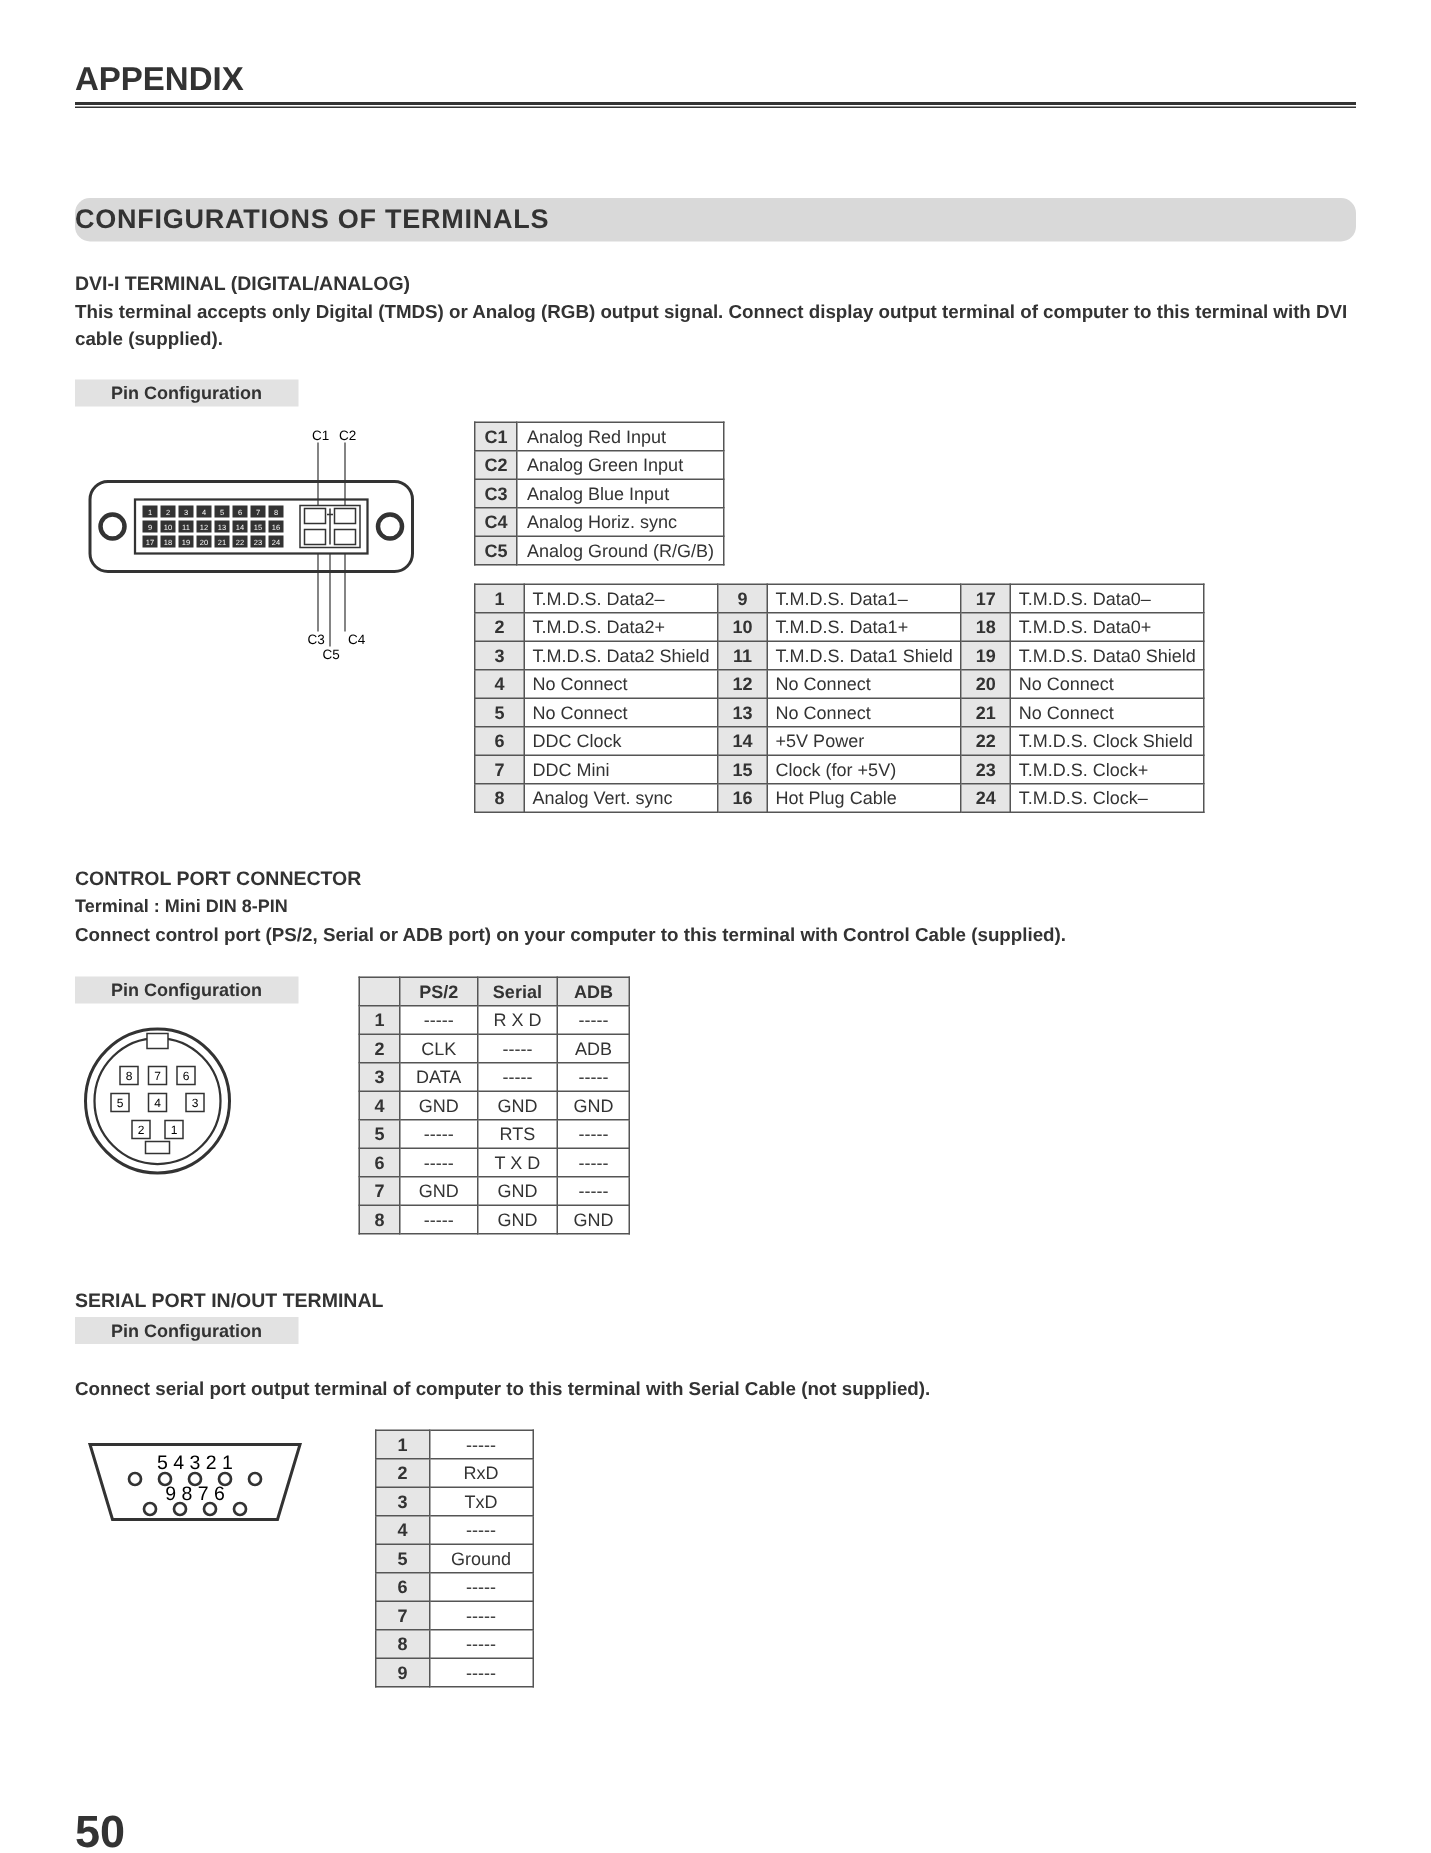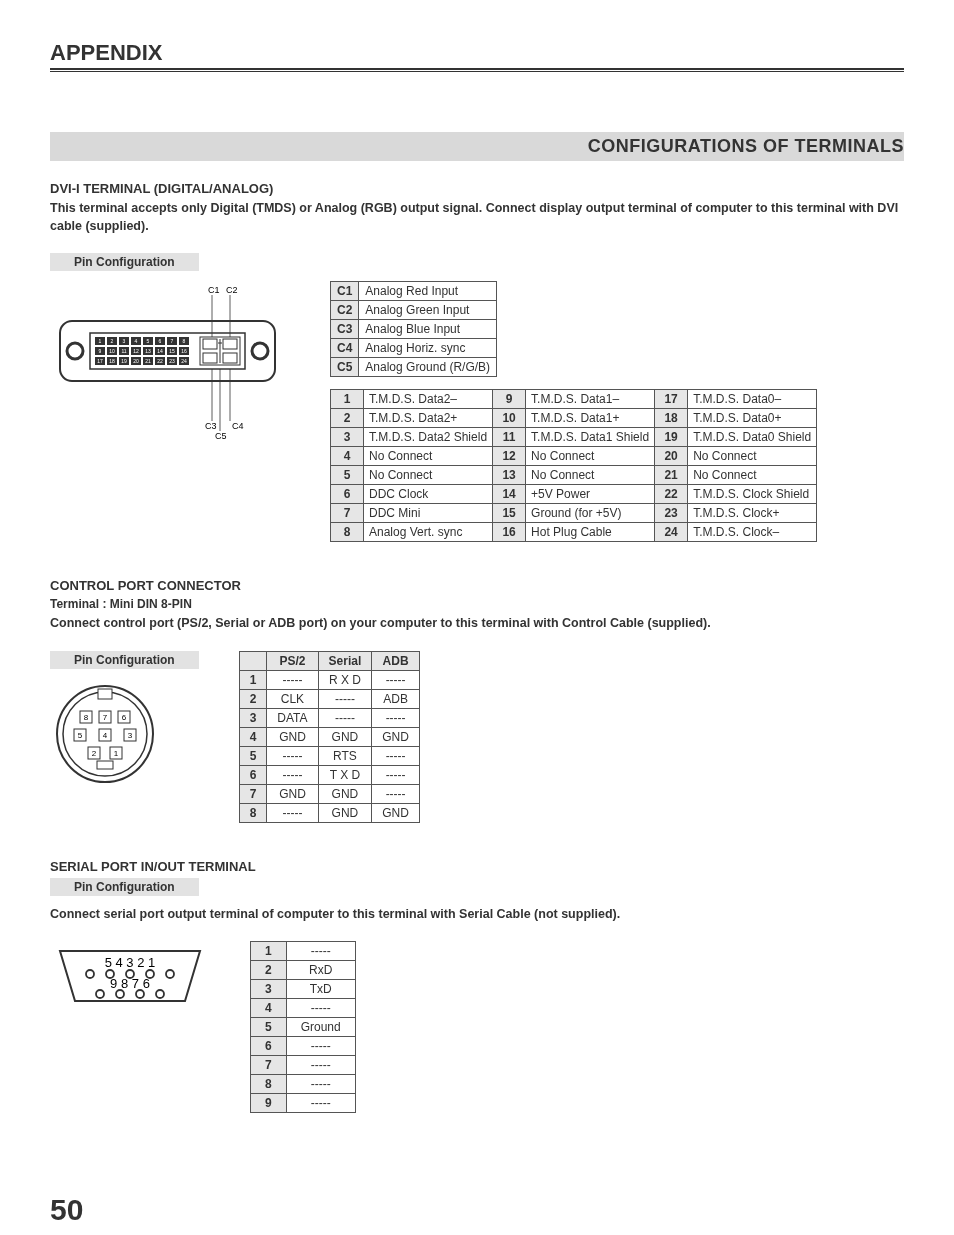--- a/index.html
+++ b/index.html
@@ -12,47 +12,48 @@
   }
   .header-title {
     font-size: 22px;
     font-weight: bold;
     margin-bottom: 2px;
   }
   .hr-thick { border: none; border-top: 2px solid #333; margin:0 0 1px 0; }
   .hr-thin { border: none; border-top: 1px solid #333; margin:0; }
   .section-title-bar {
     background: #d9d9d9;
-    text-align: right;
+    text-align: left;
     font-size: 18px;
     font-weight: bold;
     padding: 4px 0;
     margin: 60px 0 20px 0;
     letter-spacing: 0.5px;
+    border-radius: 10px;
   }
   .sub-title {
     font-weight: bold;
     font-size: 13px;
     margin-bottom: 4px;
   }
   .desc {
     font-size: 12.5px;
     margin-bottom: 18px;
     line-height: 1.4;
     font-weight: bold;
   }
   .pin-config-label {
     background: #e2e2e2;
     display: inline-block;
     padding: 2px 24px;
     font-weight: bold;
     font-size: 12px;
     margin-bottom: 10px;
   }
-  .row { display:flex; gap:30px; align-items:flex-start; }
+  .row { display:flex; gap:16px; align-items:flex-start; }
   .row2 { display:flex; gap:40px; align-items:flex-start; }
   table { border-collapse: collapse; font-size: 12px; }
   td, th { border: 1px solid #555; padding: 2px 6px; text-align:left; }
   .numcell { background:#e6e6e6; font-weight:bold; text-align:center; width:22px; }
   th { background:#e6e6e6; font-weight:bold; text-align:center;margin-top:23px; }
   .c-table td:first-child { background:#e6e6e6; font-weight:bold; text-align:center; }
   .pin24 td { padding: 2px 5px; }
   .ctrl-table td, .ctrl-table th { text-align:center; padding:2px 10px; }
   .ctrl-table td:first-child { background:#e6e6e6; font-weight:bold;}
   .serial-table td { text-align:center; padding:2px 14px;}
@@ -236,21 +237,21 @@
               <td>DDC Clock</td>
               <td class="numcell">14</td>
               <td>+5V Power</td>
               <td class="numcell">22</td>
               <td>T.M.D.S. Clock Shield</td>
             </tr>
             <tr>
               <td class="numcell">7</td>
               <td>DDC Mini</td>
               <td class="numcell">15</td>
-              <td>Ground (for +5V)</td>
+              <td>Clock (for +5V)</td>
               <td class="numcell">23</td>
               <td>T.M.D.S. Clock+</td>
             </tr>
             <tr>
               <td class="numcell">8</td>
               <td>Analog Vert. sync</td>
               <td class="numcell">16</td>
               <td>Hot Plug Cable</td>
               <td class="numcell">24</td>
               <td>T.M.D.S. Clock–</td>
@@ -353,21 +354,21 @@
             <td>GND</td>
           </tr>
         </tbody>
     </table>
   </div>
 </div>
 
 <div class="section">
   <div class="sub-title">SERIAL PORT IN/OUT TERMINAL</div>
   <div class="pin-config-label">Pin Configuration</div>
-  <div class="desc" style="margin-top:0">Connect serial port output terminal of computer to this terminal with Serial Cable (not supplied).</div>
+  <div class="desc" style="margin-top:12px">Connect serial port output terminal of computer to this terminal with Serial Cable (not supplied).</div>
 
   <div class="row2">
     <div>
       <svg width="160" height="70" viewBox="0 0 160 70">
         <path d="M10 10 L150 10 L135 60 L25 60 Z" fill="none" stroke="#333" stroke-width="2"></path>
         <text x="80" y="26" font-size="13" text-anchor="middle">5   4   3   2   1</text>
         <g>
           <circle cx="40" cy="33" r="4" fill="none" stroke="#333" stroke-width="1.8"></circle>
           <circle cx="60" cy="33" r="4" fill="none" stroke="#333" stroke-width="1.8"></circle>
           <circle cx="80" cy="33" r="4" fill="none" stroke="#333" stroke-width="1.8"></circle>

